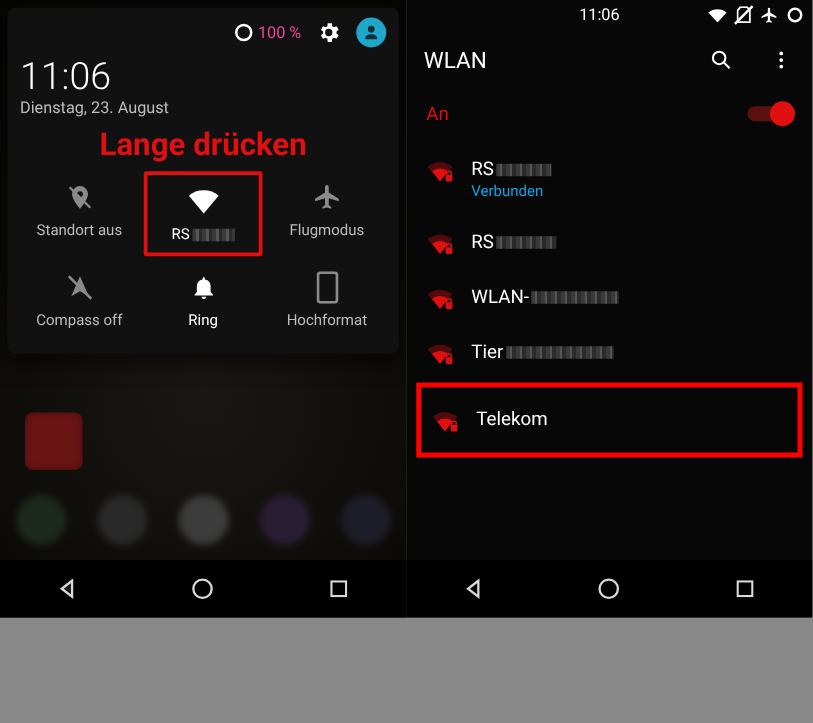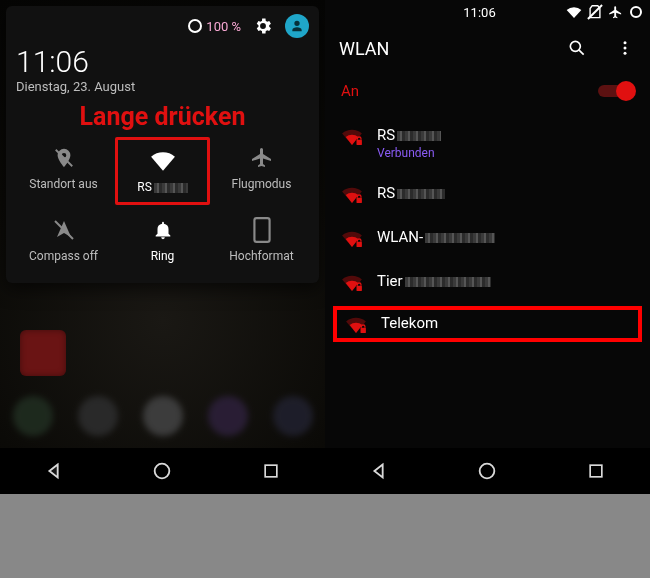--- a/index.html
+++ b/index.html
@@ -29,21 +29,21 @@
   .left .dock-blob.b2 { background: #3a3a3a; }
   .left .dock-blob.b3 { background: #555; border-radius: 50%; }
   .left .dock-blob.b4 { background: #3a2a4a; }
   .left .dock-blob.b5 { background: #2a2a3a; }
 
   .left .panel {
     position: absolute; left: 6px; right: 6px; top: 6px;
     background: #111; border-radius: 6px; padding: 8px 10px 12px;
     box-shadow: 0 6px 18px rgba(0,0,0,.6);
   }
-  .panel-top { display: flex; justify-content: flex-end; align-items: center; gap: 12px; color: #f9a8d4; font-size: 13px; }
+  .panel-top { display: flex; justify-content: flex-end; align-items: center; gap: 12px; color: #ec4899; font-size: 13px; }
   .pct { display: flex; align-items: center; gap: 4px; }
   .ring { display: inline-block; width: 14px; height: 14px; border: 2px solid #fff; border-radius: 50%; }
   .gear { display: inline-flex; }
   .avatar { width: 24px; height: 24px; border-radius: 50%; background: #1fa6c9; display: flex; align-items: center; justify-content: center; }
   .avatar svg { width: 16px; height: 16px; fill: #063039; }
   .clock { color: #fff; font-size: 30px; font-weight: 300; margin-top: 6px; }
   .date { color: #bdbdbd; font-size: 13px; margin-top: 0px; }
   .tagline { color: #e01010; font-size: 25px; font-weight: 700; text-align: center; margin-top: 8px; }
   .tiles { display: grid; grid-template-columns: repeat(3, 1fr); gap: 4px 4px; margin-top: 6px; }
   .tile { display: flex; flex-direction: column; align-items: center; gap: 6px; padding: 8px 2px; cursor: pointer; }
@@ -78,22 +78,22 @@
   .right .switchrow {
     display: flex; align-items: center; justify-content: space-between;
     padding: 10px 16px; color: #e01010; font-size: 15px;
   }
   .toggle { position: relative; width: 36px; height: 18px; }
   .toggle .track { position: absolute; left: 0; right: 0; top: 3px; height: 12px; border-radius: 6px; background: #5c1111; }
   .toggle .knob { position: absolute; right: -2px; top: -1px; width: 20px; height: 20px; border-radius: 50%; background: #e01010; }
   .netlist { padding: 4px 0; }
   .netitem { display: flex; align-items: flex-start; gap: 14px; padding: 12px 16px; color: #fff; font-size: 15px; cursor: pointer; }
   .netitem .wifi { color: #e01010; width: 22px; flex: none; margin-top: 2px; }
-  .netitem .txt .sub { color: #8b5cf6; font-size: 12px; margin-top: 2px; }
-  .netitem.boxed { border: 4px solid #ff0000; margin: 2px 8px; padding: 4px 8px; }
+  .netitem .txt .sub { color: #0ea5e9; font-size: 12px; margin-top: 2px; }
+  .netitem.boxed { border: 4px solid #ff0000; margin: 2px 8px; padding: 16px 8px; }
   .pix { display: inline-block; height: 10px; background:
     repeating-linear-gradient(90deg, #3a3a3a 0 3px, #555 3px 5px, #2b2b2b 5px 8px);
     vertical-align: middle; margin-left: 2px; }
 
   svg { display: block; }
 </style>
 </head>
 <body>
 
 <div class="container">

